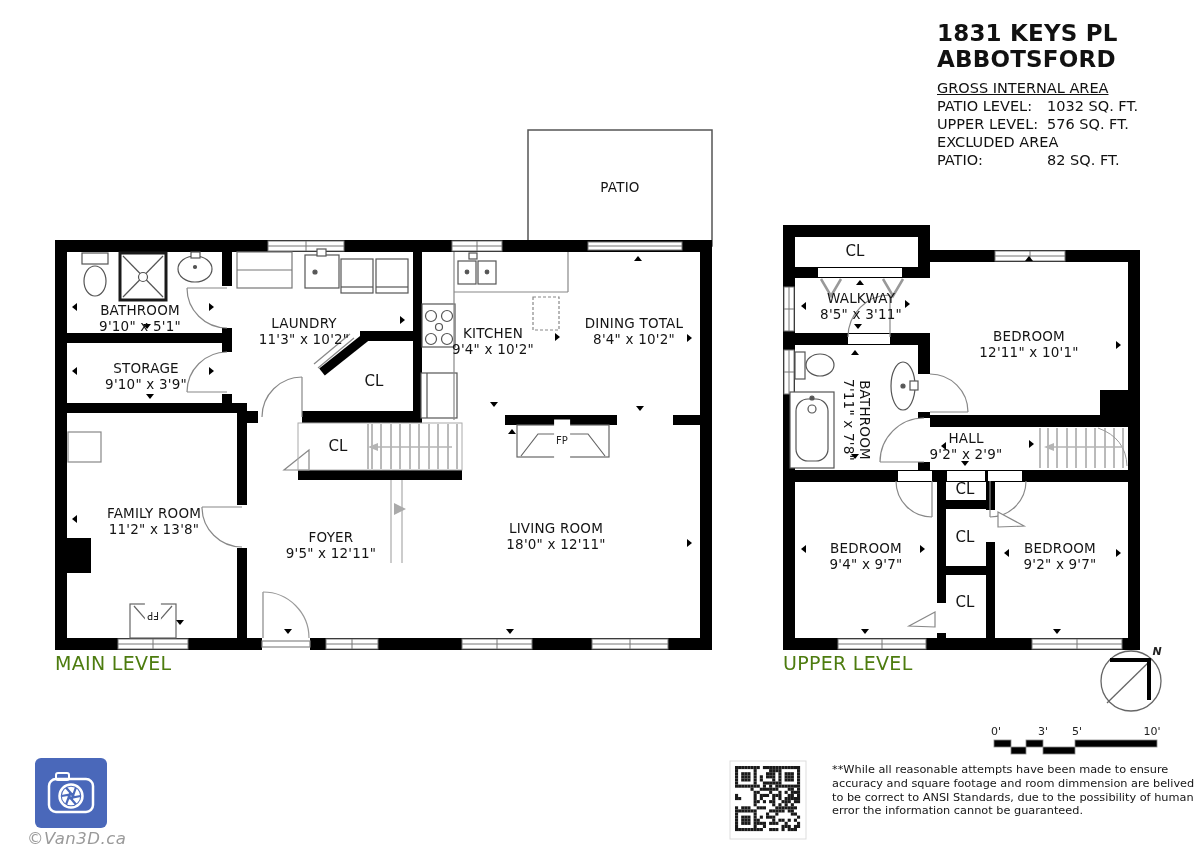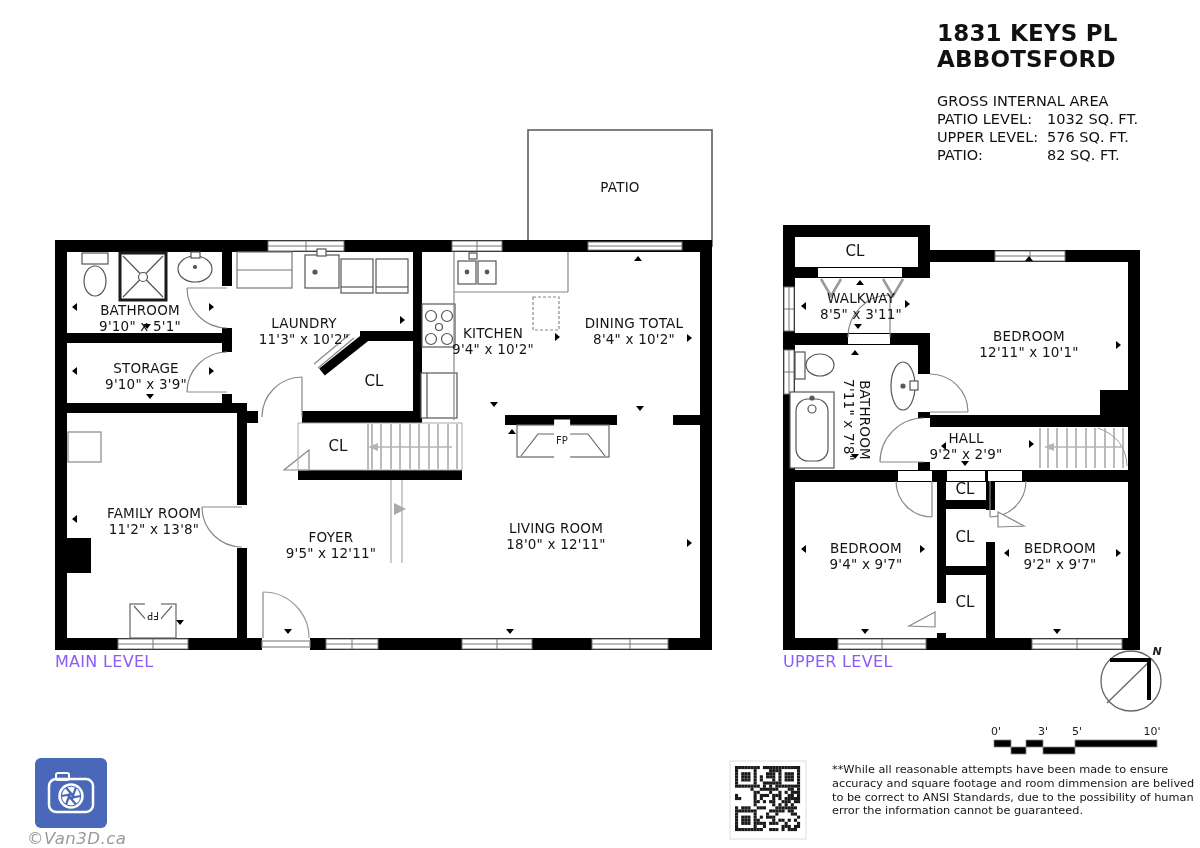--- a/index.html
+++ b/index.html
@@ -6,24 +6,24 @@
   .canvas{position:relative;width:1200px;height:848px;background:#fff;overflow:hidden;
           font-family:"DejaVu Sans",sans-serif;color:#111}
   svg{position:absolute;left:0;top:0}
   .rl{position:absolute;transform:translate(-50%,-50%);text-align:center;
       font-size:13.5px;line-height:16px;color:#141414;white-space:nowrap;letter-spacing:.2px}
   .rl.vert{transform:translate(-50%,-50%) rotate(90deg)}
   .cl{position:absolute;transform:translate(-50%,-50%);font-size:15px;color:#141414;white-space:nowrap}
   .fp{position:absolute;transform:translate(-50%,-50%);font-size:10px;color:#222;background:#fff;
       padding:15px 2px;line-height:11px;white-space:nowrap}
   .fp.flip{transform:translate(-50%,-50%) rotate(180deg)}
-  .lvl{position:absolute;font-size:16px;color:#8b5cf6;letter-spacing:.3px;white-space:nowrap}
+  .lvl{position:absolute;font-size:19px;color:#4d7c0f;letter-spacing:.3px;white-space:nowrap}
   .hdr{position:absolute;left:937px;top:20px;width:260px}
   .hdr .h1{font-size:23px;font-weight:bold;line-height:26px;letter-spacing:.2px}
-  .hdr .gross{font-size:14.5px;margin-top:20px;line-height:18px}
+  .hdr .gross{font-size:14.5px;text-decoration:underline;margin-top:7px;line-height:18px}
   .hrow{display:flex;font-size:14.5px;line-height:18px}
   .hrow .hlbl{width:110px;flex:none}
   .hrow.bold{font-weight:bold}
   .hex{font-size:14.5px;line-height:18px}
   .scale-lbl{position:absolute;transform:translate(-50%,-50%);font-size:11px;color:#222;white-space:nowrap}
   .north{position:absolute;transform:translate(-50%,-50%);font-size:11px;font-style:italic;font-weight:bold;color:#222}
   .caption{position:absolute;left:27px;top:829px;font-size:16.5px;font-style:italic;color:#9a9a9a;letter-spacing:.5px}
   .disclaimer{position:absolute;left:832px;top:763px;width:376px;font-size:11.3px;line-height:13.8px;color:#151515}
 </style>
 </head>
@@ -587,20 +587,21 @@
   <div class="h1">ABBOTSFORD</div>
   <div class="gross">GROSS INTERNAL AREA</div>
   <div class="hrow">
     <span class="hlbl">PATIO LEVEL:</span>
     <span>1032 SQ. FT.</span>
   </div>
   <div class="hrow">
     <span class="hlbl">UPPER LEVEL:</span>
     <span>576 SQ. FT.</span>
   </div>
+  <div class="hex">EXCLUDED AREA</div>
   <div class="hrow">
     <span class="hlbl">PATIO:</span>
     <span>82 SQ. FT.</span>
   </div>
 </div>
 
 <div class="rl" style="left:140px;top:318px">
   <div>BATHROOM</div>
   <div>9'10" x 5'1"</div>
 </div>

